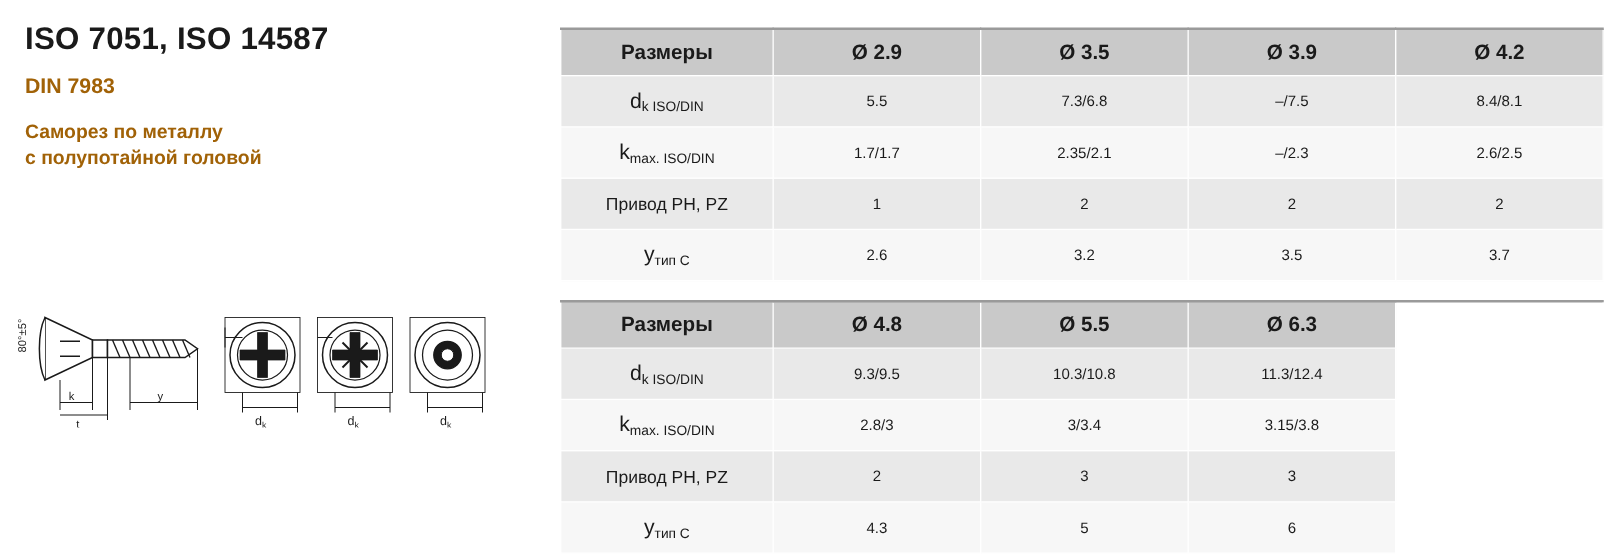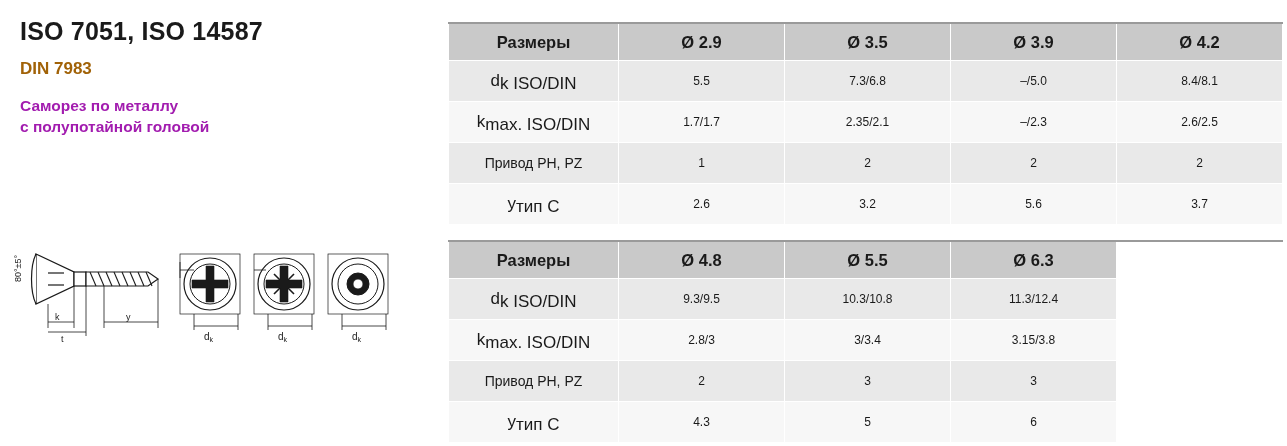--- a/index.html
+++ b/index.html
@@ -39,21 +39,21 @@
   .din-title {
     font-size: 17px;
     font-weight: bold;
     color: #a16207;
     margin: 0 0 18px 0;
     line-height: 1.1;
   }
   .desc {
     font-size: 15.5px;
     font-weight: bold;
-    color: #a21caf;
+    color: #a16207;
     line-height: 1.35;
     margin: 12px 0 16px 0;
   }
   .note {
     font-size: 13.5px;
     font-weight: normal;
     color: #1a1a1a;
     margin: 0;
   }
 
@@ -107,21 +107,21 @@
     background: #f7f7f7;
   }
   table.spec td.rowlabel {
     font-size: 17px;
     background: #e9e9e9;
   }
   table.spec tbody tr.even td.rowlabel {
     background: #f7f7f7;
   }
   table.spec td.rowlabel .sub {
-    font-size: 17px;
+    font-size: 11px;
     vertical-align: baseline;
     position: relative;
     top: 3px;
   }
   table.spec td.rowlabel.small {
     font-size: 14px;
   }
   table.spec td.empty {
     background: #ffffff !important;
     border-color: #ffffff;
@@ -250,42 +250,42 @@
           <th>Ø 3.5</th>
           <th>Ø 3.9</th>
           <th>Ø 4.2</th>
         </tr>
       </thead>
       <tbody>
         <tr class="odd">
           <td class="rowlabel"><span>d</span><span class="sub">k ISO/DIN</span></td>
           <td>5.5</td>
           <td>7.3/6.8</td>
-          <td>–/5.0</td>
+          <td>–/7.5</td>
           <td>8.4/8.1</td>
         </tr>
         <tr class="even">
           <td class="rowlabel"><span>k</span><span class="sub">max. ISO/DIN</span></td>
           <td>1.7/1.7</td>
           <td>2.35/2.1</td>
           <td>–/2.3</td>
           <td>2.6/2.5</td>
         </tr>
         <tr class="odd">
           <td class="rowlabel small">Привод PH, PZ</td>
           <td>1</td>
           <td>2</td>
           <td>2</td>
           <td>2</td>
         </tr>
         <tr class="even">
           <td class="rowlabel"><span>y</span><span class="sub">тип C</span></td>
           <td>2.6</td>
           <td>3.2</td>
-          <td>5.6</td>
+          <td>3.5</td>
           <td>3.7</td>
         </tr>
       </tbody>
     </table>
   </div>
 
   <div class="table-wrap t2">
     <table class="spec">
       <colgroup>
         <col class="label">

